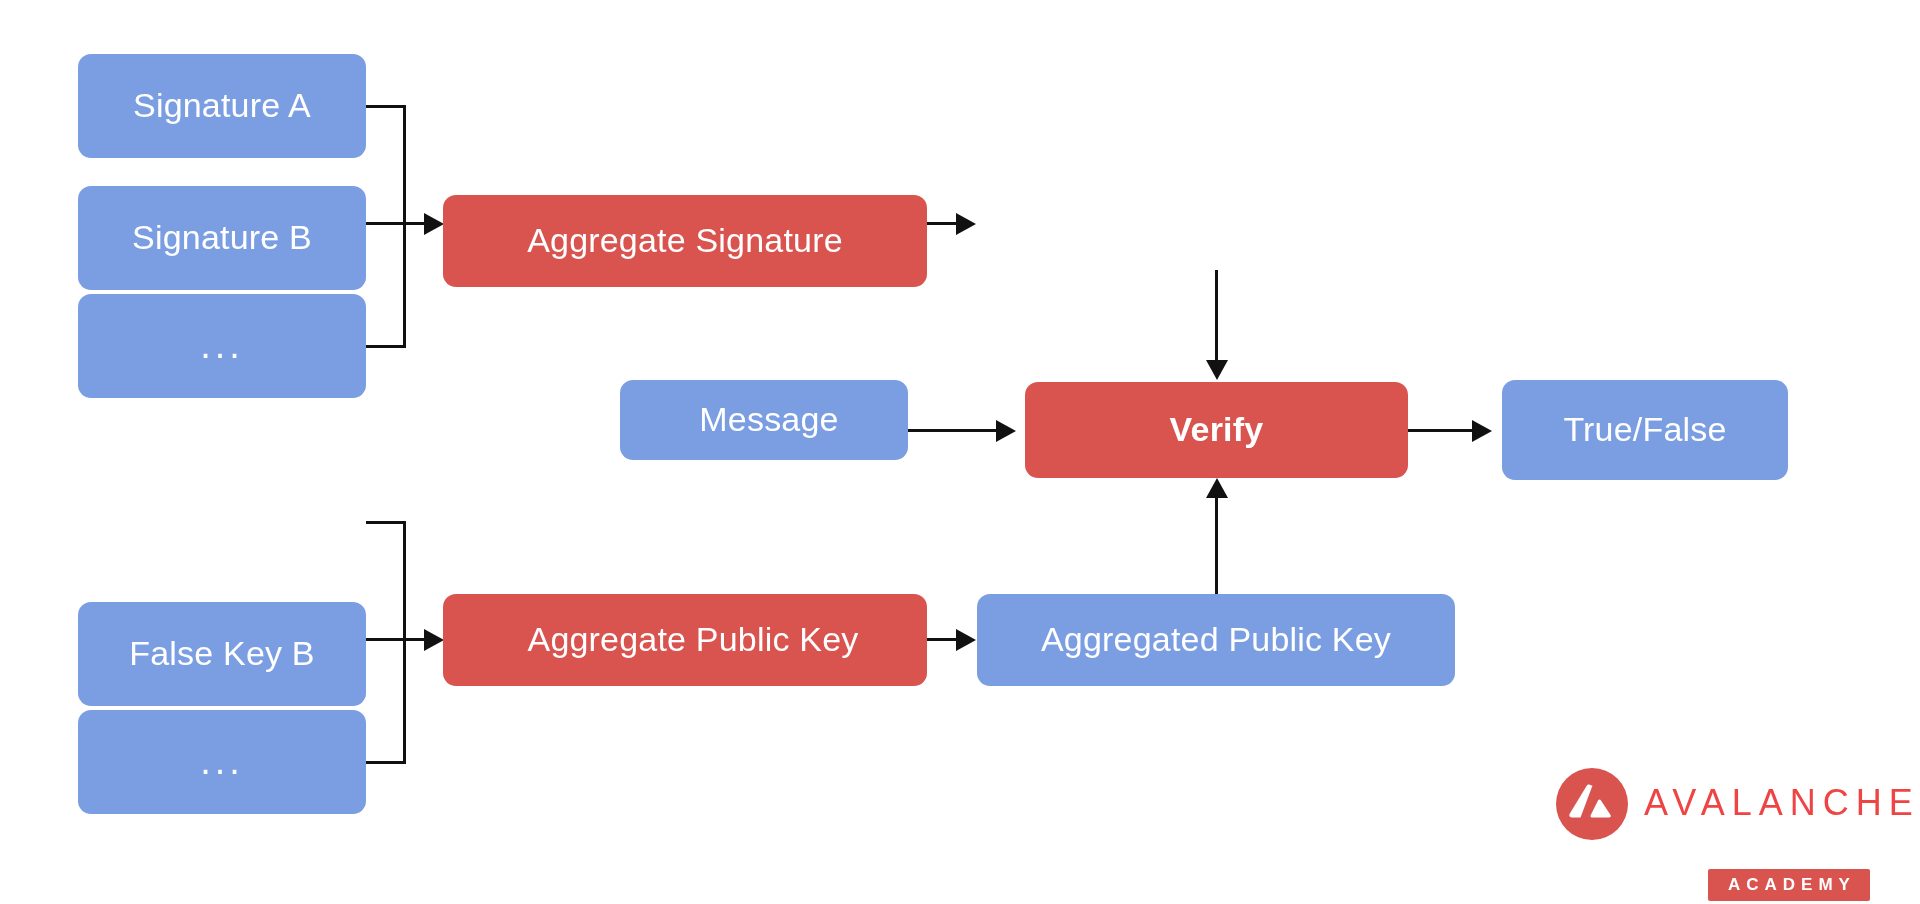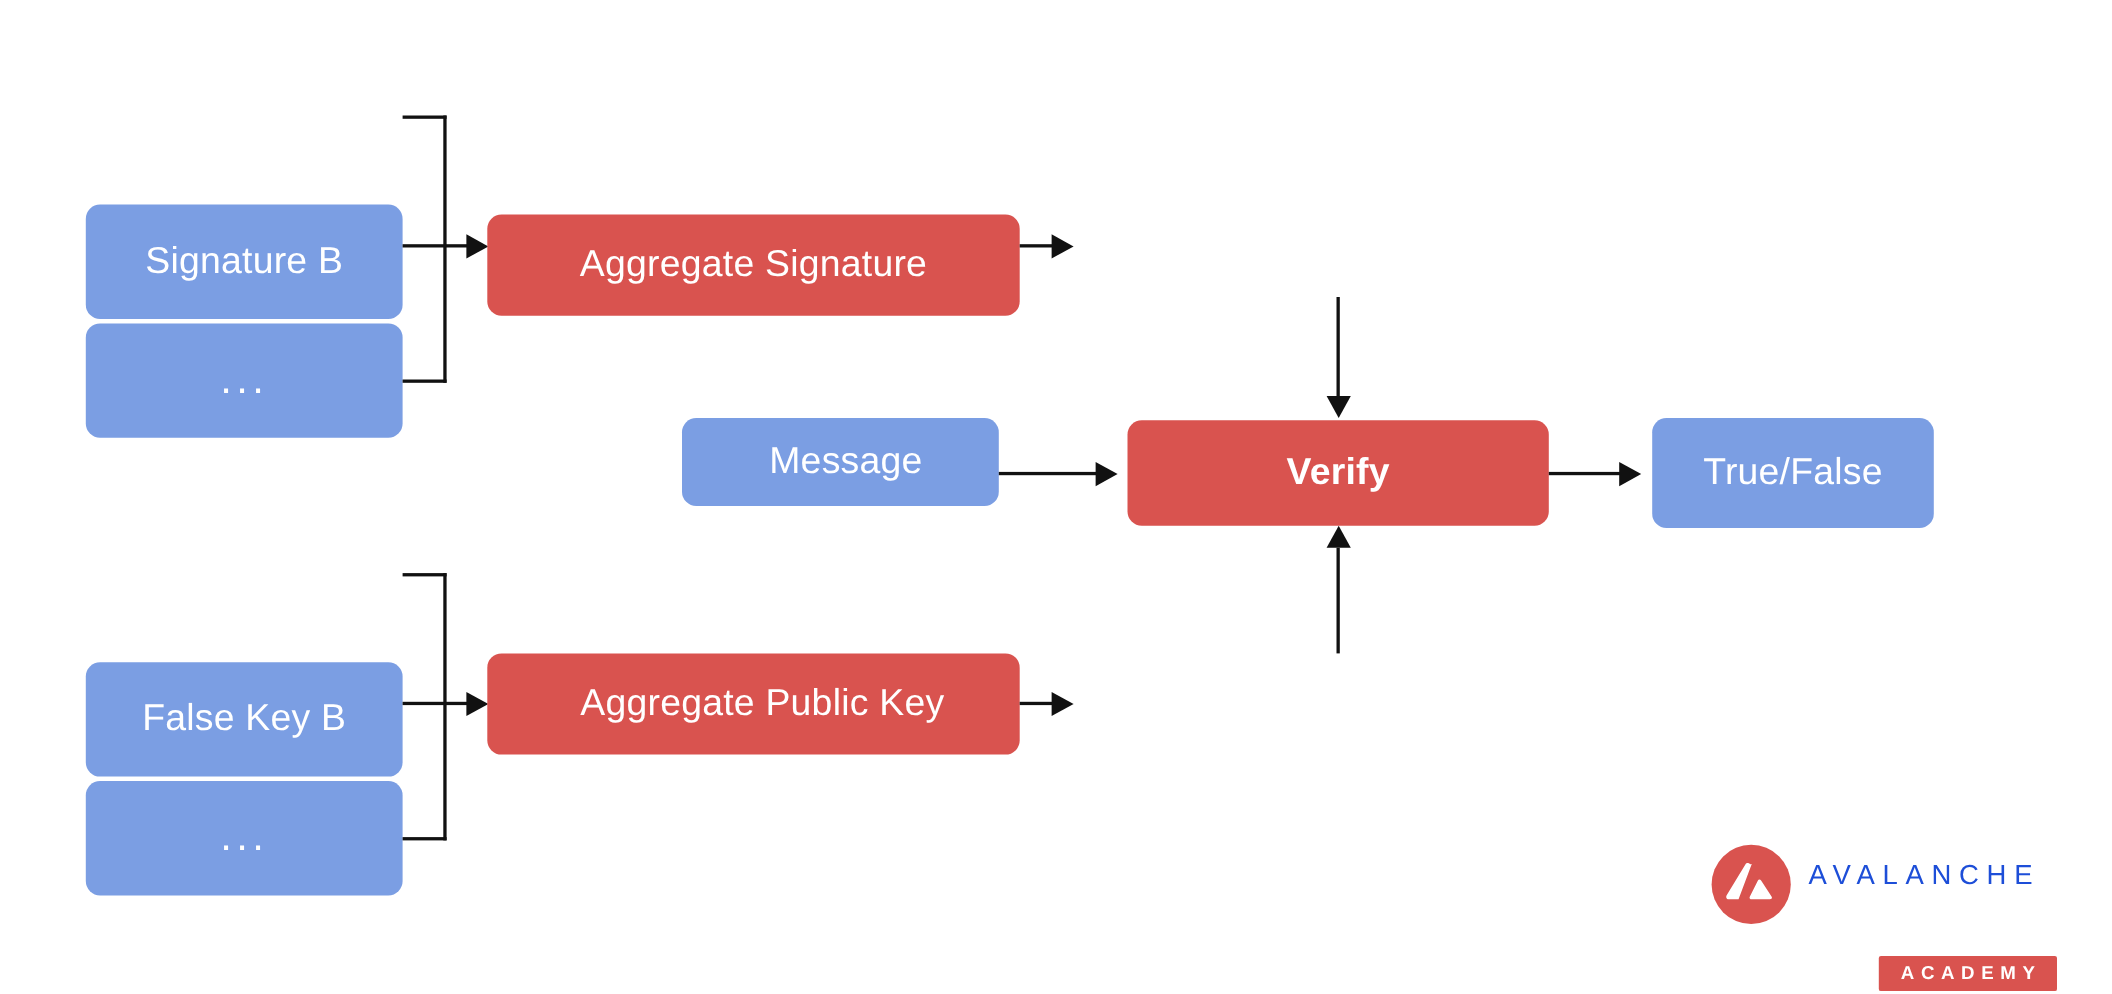--- a/index.html
+++ b/index.html
@@ -84,22 +84,22 @@
     width: 72px;
     height: 72px;
     border-radius: 50%;
     background: #d9534f;
   }
   #logo-mark svg { display: block; }
   #logo-wordmark {
     position: absolute;
     left: 88px;
     top: 16px;
-    color: #1d4ed8;
-    font-size: 25px;
+    color: #ef4444;
+    font-size: 36px;
     font-weight: normal;
     letter-spacing: 7px;
     white-space: nowrap;
   }
   #logo-academy {
     position: absolute;
     left: 152px;
     top: 68px;
     background: #d9534f;
     color: #ffffff;
@@ -110,20 +110,21 @@
     border-radius: 2px;
     white-space: nowrap;
     margin-top: 35px;
   }
 </style>
 </head>
 <body>
 
 <div id="stage">
 
+  <div class="node blue" style="left:78px;  top:54px;  width:288px; height:104px;">Signature A</div>
 
   <div class="node blue" style="left:78px;  top:186px; width:288px; height:104px;">Signature B</div>
 
   <div class="node blue dots" style="left:78px; top:294px; width:288px; height:104px;">...</div>
 
   <div class="edge h" style="left:366px; top:105px; width:40px;"></div>
   <div class="edge h" style="left:366px; top:345px; width:40px;"></div>
 
   <div class="edge v" style="left:403px; top:105px; height:243px;"></div>
 
@@ -142,38 +143,39 @@
   <div class="node blue" style="left:620px; top:380px; width:288px; height:80px;padding-left:20px;">Message</div>
 
   <div class="edge h" style="left:908px; top:429px; width:90px;"></div>
   <div class="arrowhead right" style="left:996px; top:420px;"></div>
 
   <div class="node red bold" style="left:1025px; top:382px; width:383px; height:96px;">Verify</div>
 
   <div class="edge h" style="left:1408px; top:429px; width:66px;"></div>
   <div class="arrowhead right" style="left:1472px; top:420px;"></div>
 
-  <div class="node blue" style="left:1502px; top:380px; width:256px; height:100px;">True/False</div>
+  <div class="node blue" style="left:1502px; top:380px; width:286px; height:100px;">True/False</div>
 
 
   <div class="node blue" style="left:78px; top:602px; width:288px; height:104px;">False Key B</div>
 
   <div class="node blue dots" style="left:78px; top:710px; width:288px; height:104px;">...</div>
 
   <div class="edge h" style="left:366px; top:521px; width:40px;"></div>
   <div class="edge h" style="left:366px; top:761px; width:40px;"></div>
   <div class="edge v" style="left:403px; top:521px; height:243px;"></div>
   <div class="edge h" style="left:366px; top:638px; width:60px;"></div>
   <div class="arrowhead right" style="left:424px; top:629px;"></div>
 
   <div class="node red" style="left:443px; top:594px; width:484px; height:92px;padding-left:26px;">Aggregate Public Key</div>
 
   <div class="edge h" style="left:927px; top:638px; width:32px;"></div>
   <div class="arrowhead right" style="left:956px; top:629px;"></div>
 
+  <div class="node blue" style="left:977px; top:594px; width:478px; height:92px;">Aggregated Public Key</div>
 
   <div class="edge v" style="left:1215px; top:498px; height:96px;"></div>
   <div class="arrowhead up" style="left:1206px; top:478px;"></div>
 
   <div id="logo">
     <div id="logo-mark">
       <svg width="72" height="72" viewBox="0 0 72 72" aria-hidden="true">
         <path d="M36.5 17.5 L24.5 49.5 L15.5 49.5 C13.6 49.5 12.7 47.4 13.7 45.8 L30.7 17.8 C31.6 16.3 34.0 16.2 35.0 17.6 Z" fill="#ffffff"></path>
         <path d="M45.0 32.5 L54.5 47.0 C55.5 48.5 54.5 49.5 52.9 49.5 L36.5 49.5 C34.9 49.5 33.9 48.4 34.8 46.9 L42.0 32.6 C42.7 31.3 44.2 31.3 45.0 32.5 Z" fill="#ffffff"></path>
       </svg>

